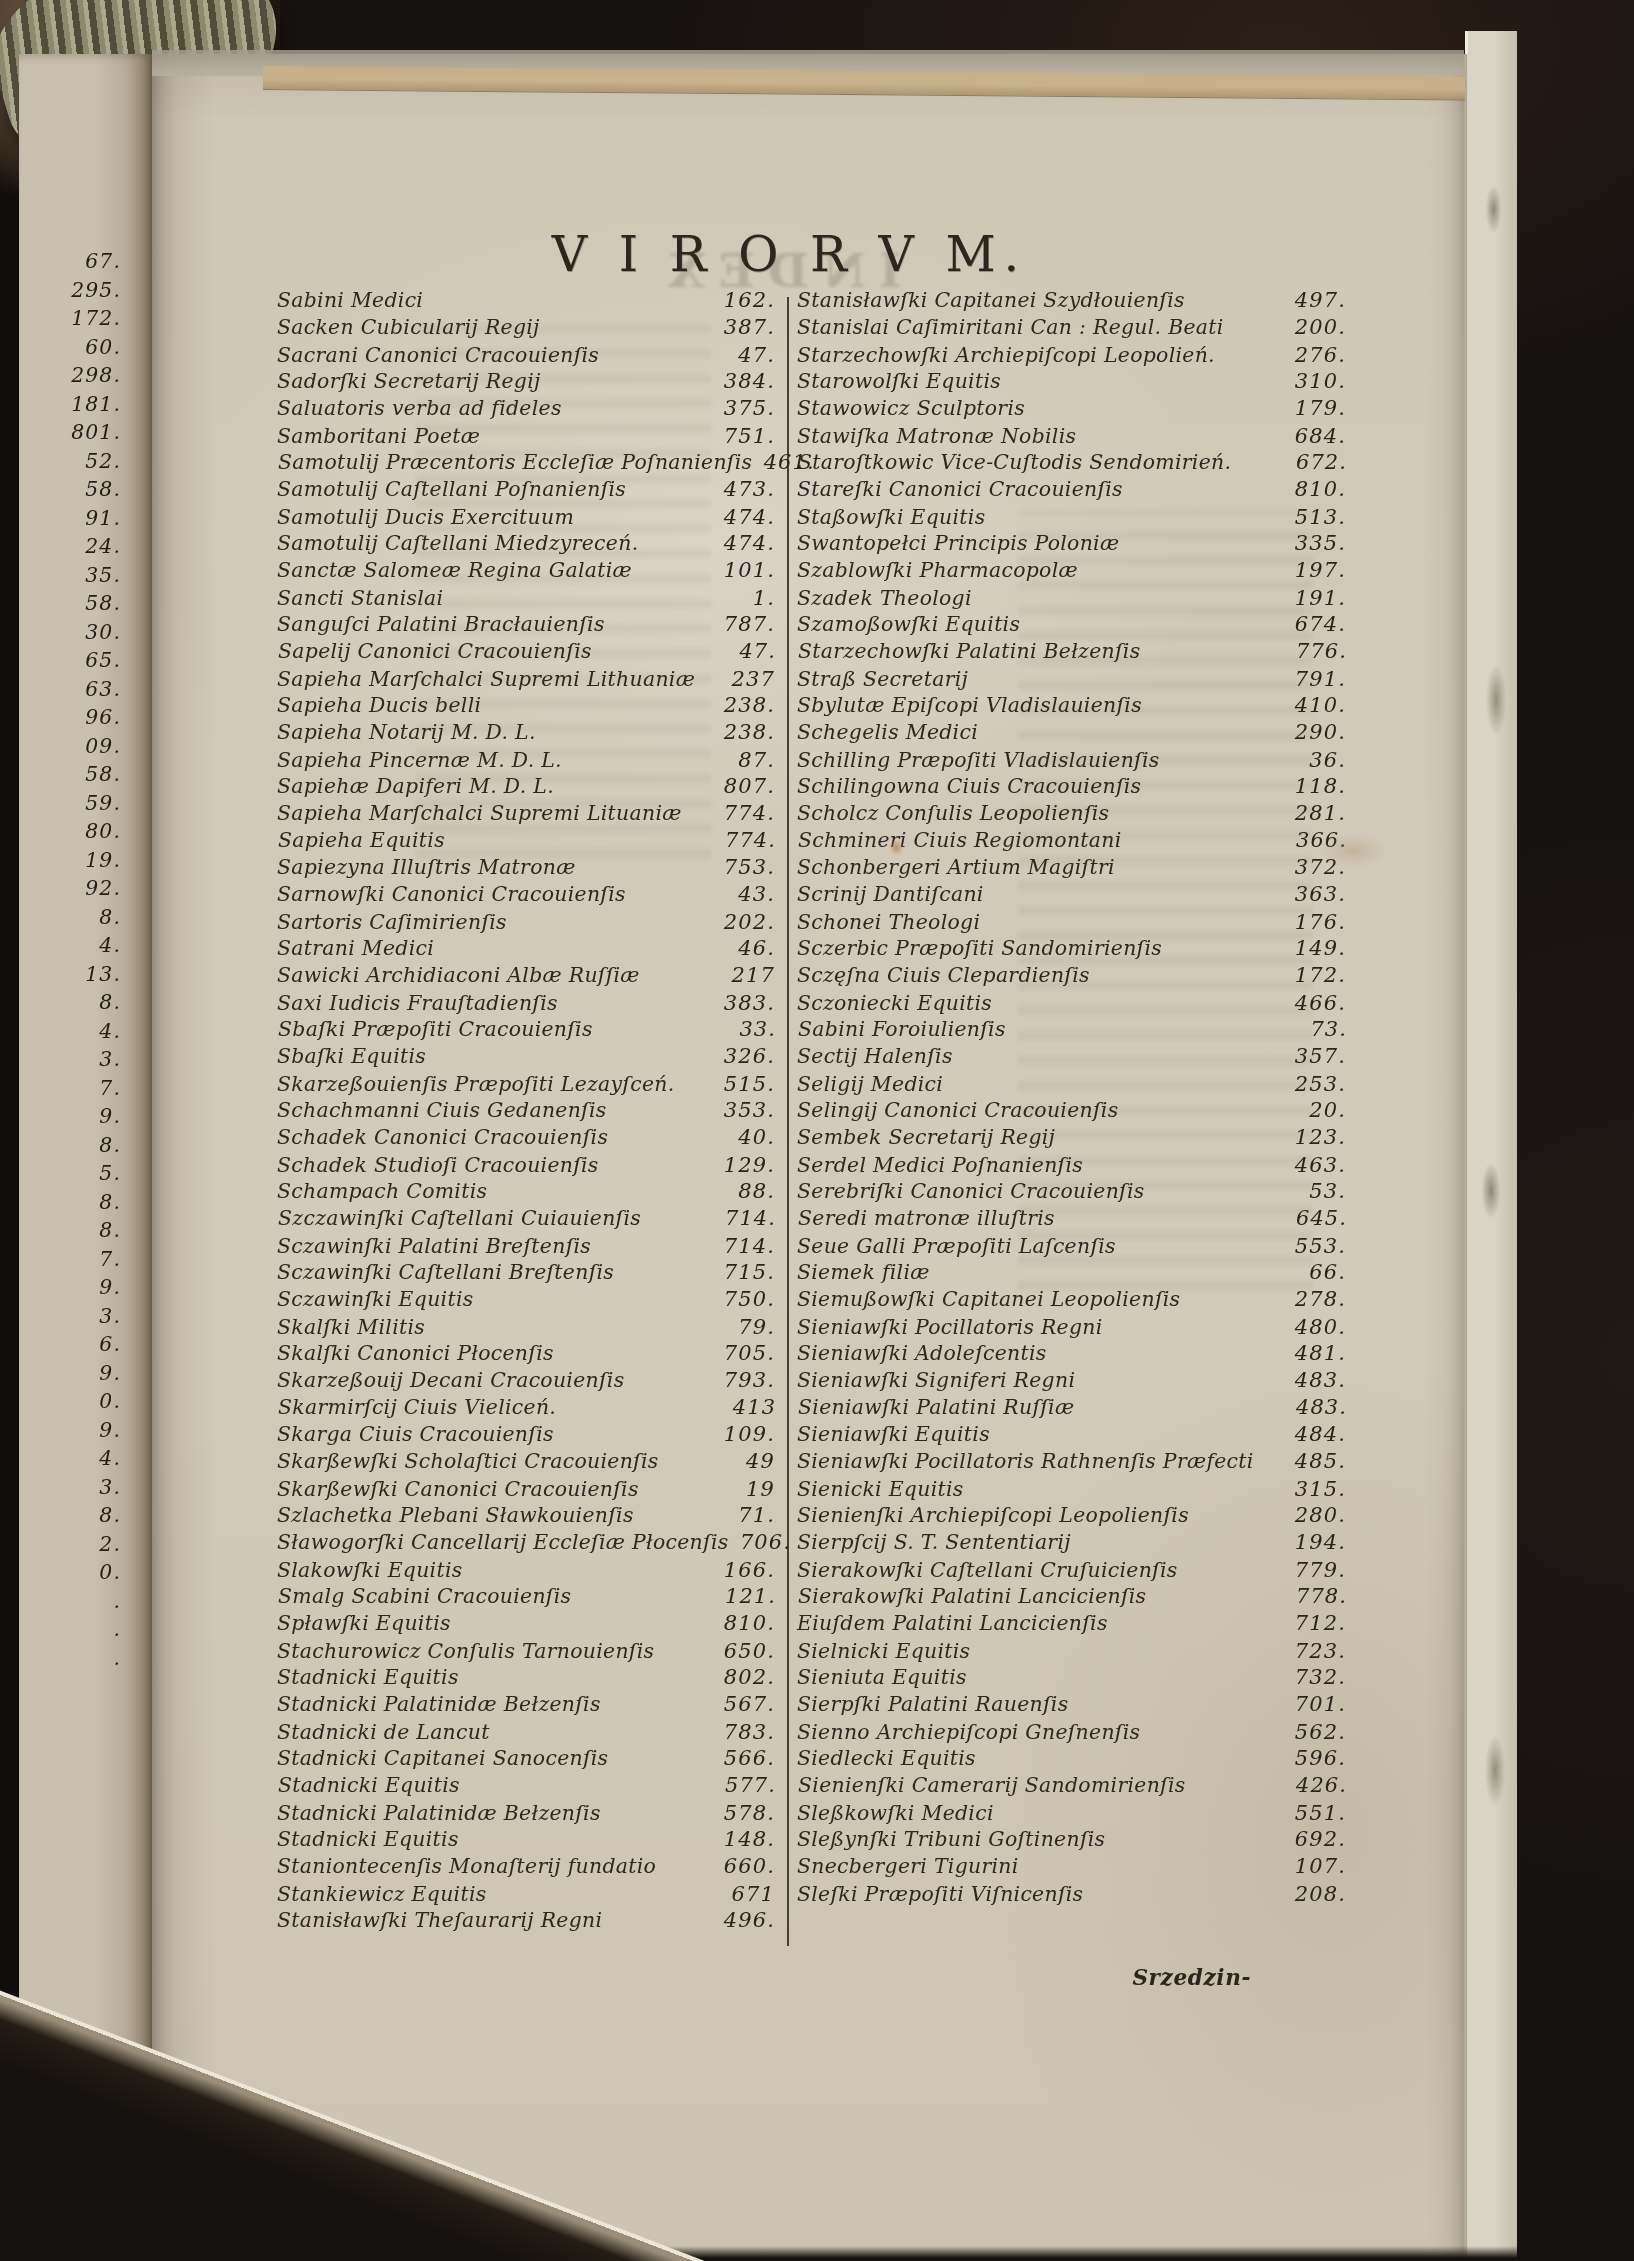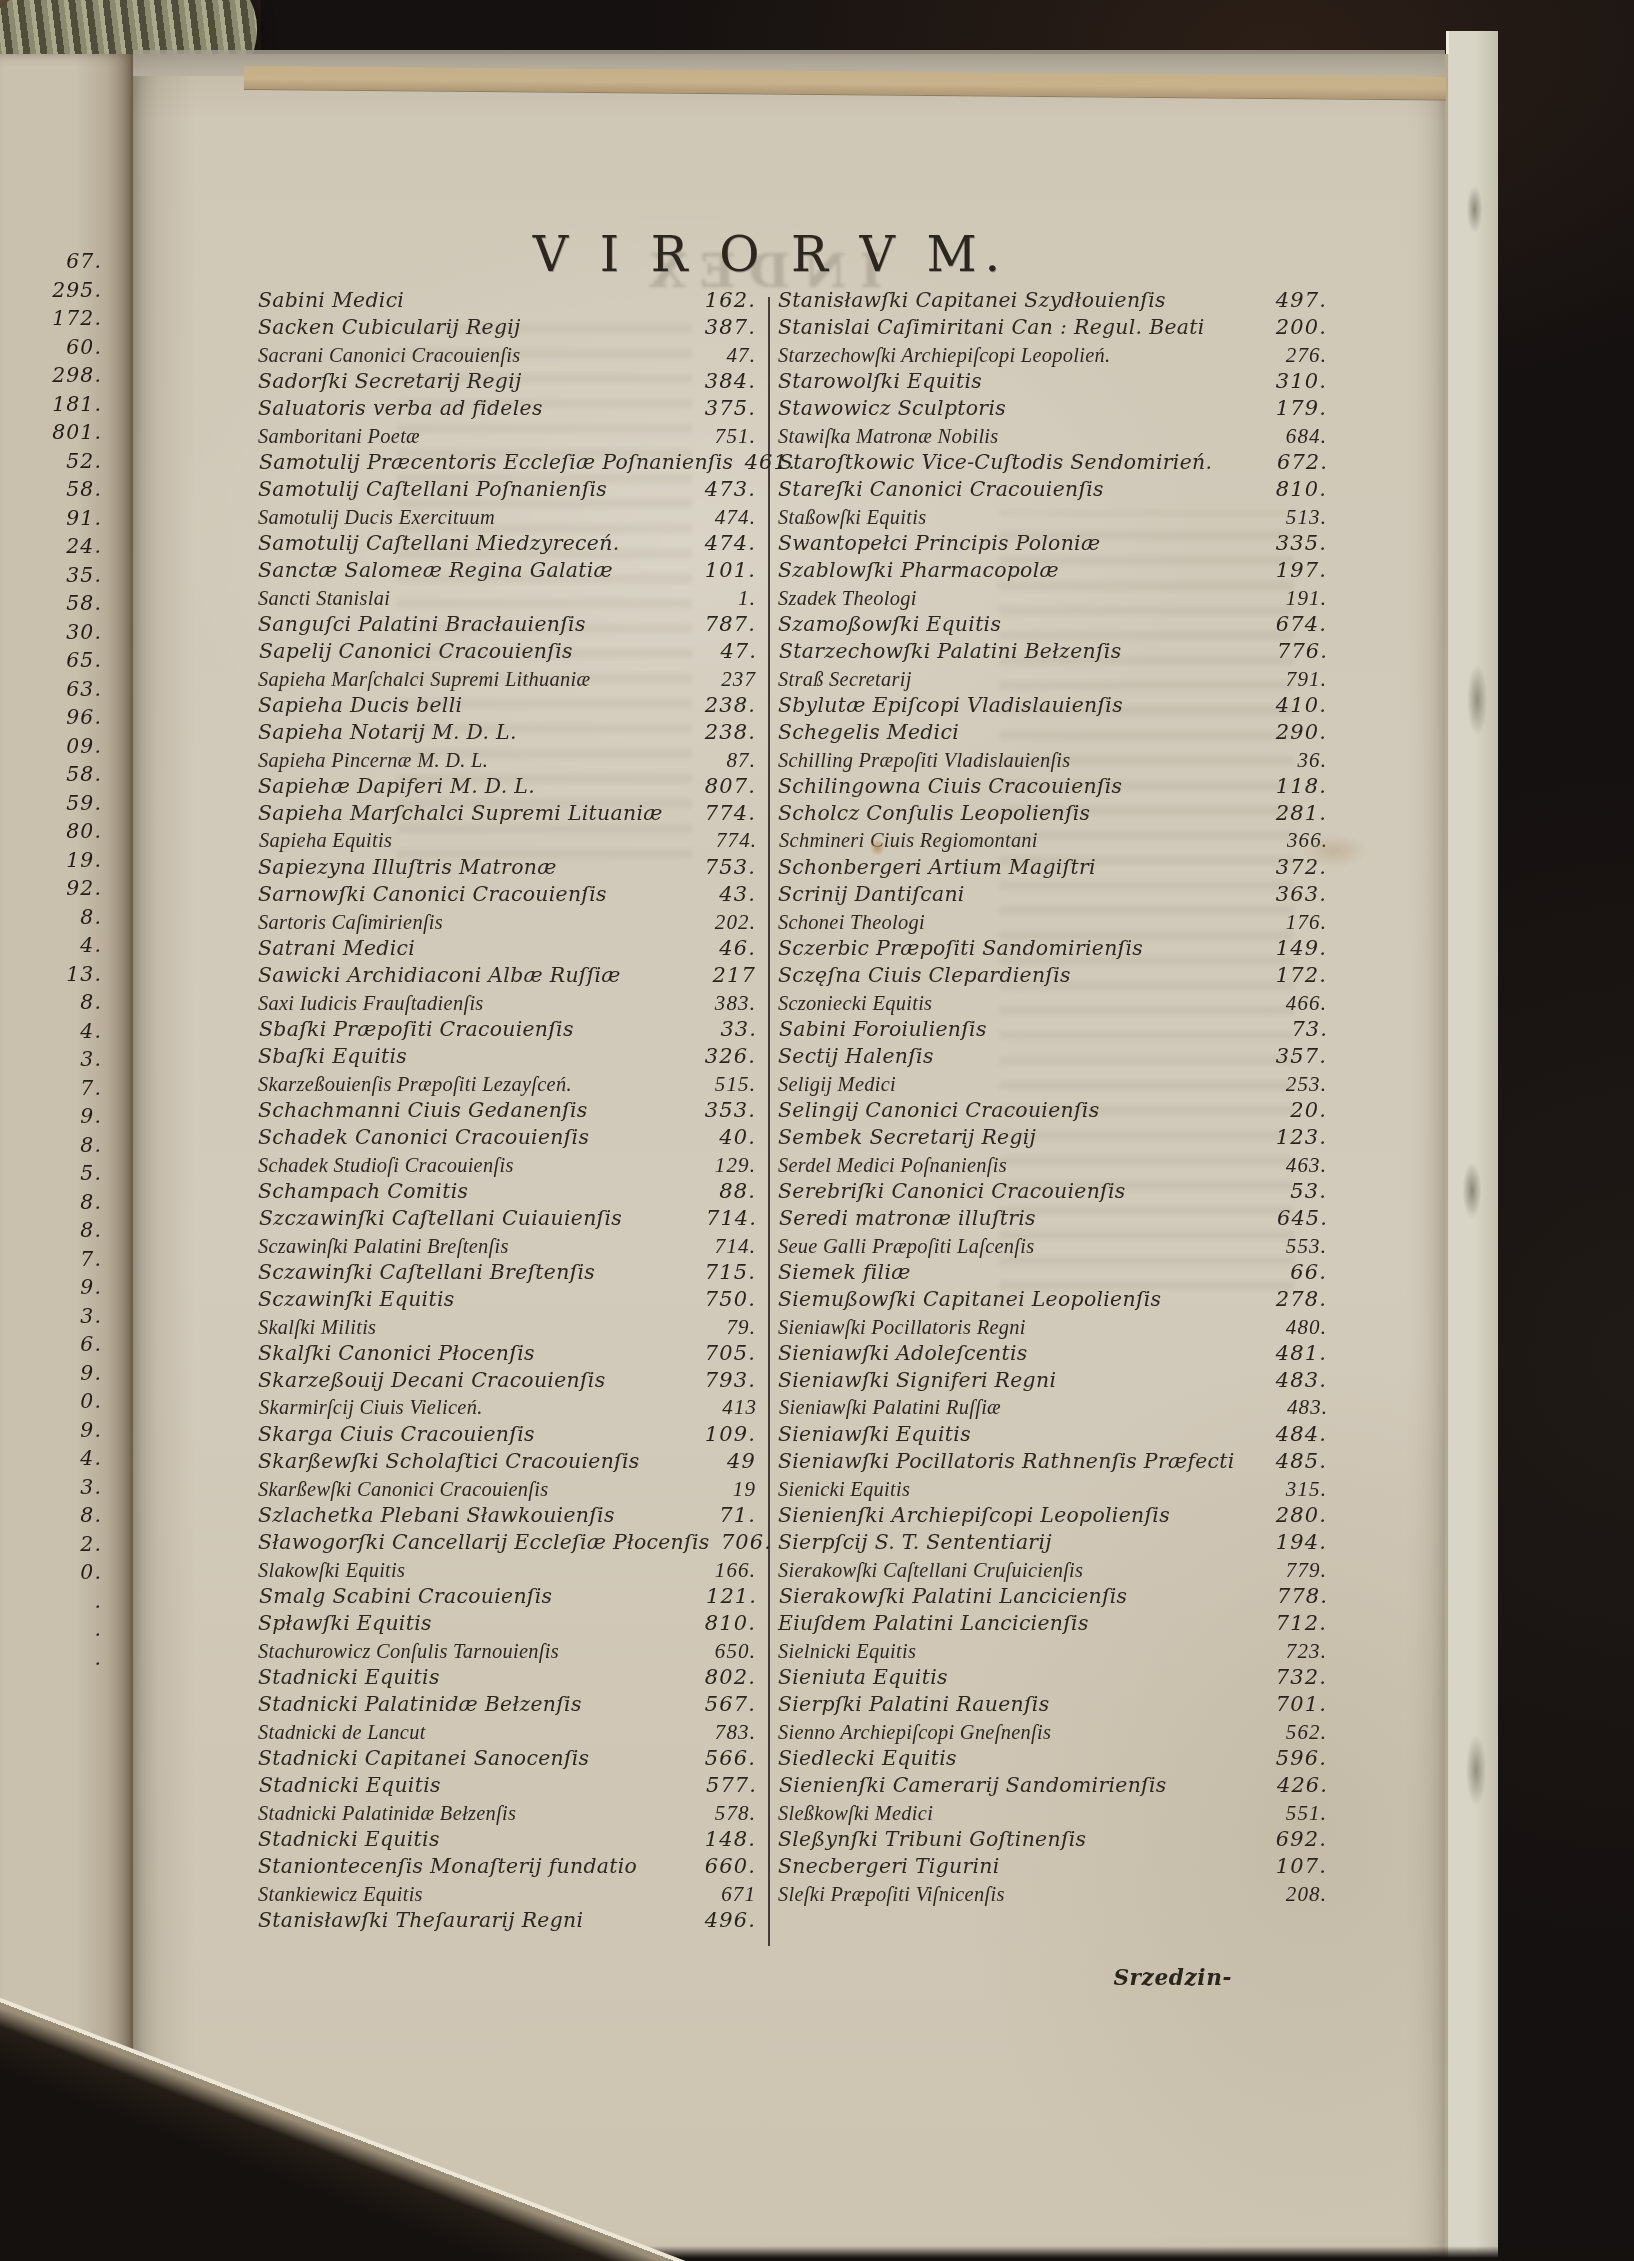--- a/index.html
+++ b/index.html
@@ -2,21 +2,21 @@
 <html style="font-size:9px"><head>
 <meta charset="utf-8">
 <style>
   html,body{margin:0;padding:0;background:#100d0b;}
   body{width:1635px;height:2261px;position:relative;overflow:hidden;
        font-family:"DejaVu Serif", serif;}
   .photo{position:absolute;inset:0;
        background:
          radial-gradient(908px 511px at 78% 2%, rgba(66,44,30,.5), transparent 70%),
          radial-gradient(681px 795px at 100% 60%, rgba(40,32,26,.6), transparent 75%),
-         #151110;}
+         #151110; margin-left: 19px;}
   
   .corner-fiber{position:absolute;left:-34px;top:-45px;width:295px;height:238px;
        background:radial-gradient(at 35% 35%, #5e4b38 0 30%, #35291e 60%, rgba(20,15,11,0) 78%);
        z-index:1;}
   
   .endband{position:absolute;left:-23px;top:-40px;width:284px;height:187px;
        transform:rotate(-17deg);border-radius:44% 56% 58% 42%;
        background:repeating-linear-gradient(100deg,#8b8a6e 0 5.7px,#aaa88b 5.7px 10.2px,#504d3b 10.2px 17px);
        box-shadow:0 8px 14.8px rgba(0,0,0,.55);z-index:2;}
   .endband-knob{position:absolute;left:187px;top:114px;width:68px;height:85px;
@@ -66,21 +66,21 @@
   .title{position:absolute;left:135px;top:228px;width:1271px;z-index:6;
        text-align:center;font-size:49px;line-height:1.1;letter-spacing:8px;
        color:#2d261e;text-shadow:0.6px 0.6px 0 rgba(45,38,30,.35);}
   .col-divider{position:absolute;left:768px;top:297px;width:2.3px;height:1649px;z-index:6;
        background:#2d2620;opacity:.85;}
   .col{position:absolute;top:287px;z-index:6;}
   .col-left{left:258px;width:498px;}
   .col-right{left:778px;width:549px;}
   .row{height:27px;display:flex;justify-content:space-between;align-items:baseline;
        font-style:italic;font-size:20.4px;line-height:27px;color:#2e2720;white-space:nowrap;}
-  .row:nth-child(3n){transform:translateY(0.6px);font-family:Liberation Serif, serif;}
+  .row:nth-child(3n){transform:translateY(0.6px);}
   .row:nth-child(7n){transform:translateX(1.1px);align-items:flex-end;}
   .entry{overflow:visible;letter-spacing:0.3px;}
   .num{font-size:21px;letter-spacing:1.1px;color:#2a241d;padding-left:11.4px;}
   .catchword{position:absolute;left:778px;top:1965px;width:454px;z-index:6;
        text-align:right;font-style:italic;font-size:21.6px;font-weight:bold;color:#2b251e;
        letter-spacing:0.6px;}
   
   .stain-a{position:absolute;left:870px;top:839px;width:14.8px;height:17px;z-index:6;
        background:radial-gradient(#b08a4f,rgba(176,138,79,0) 70%);opacity:.8;}
   .stain-b{position:absolute;left:1300px;top:834px;width:68px;height:34px;z-index:6;

